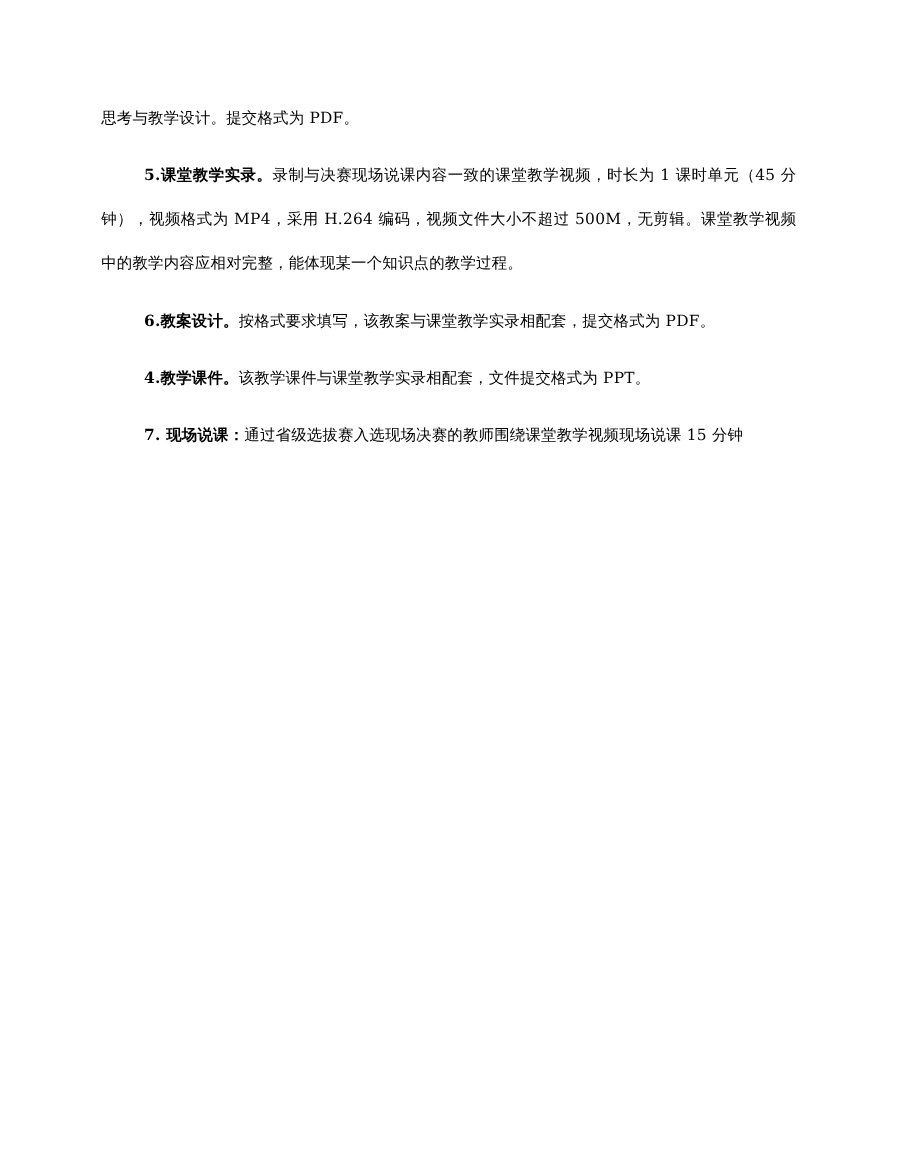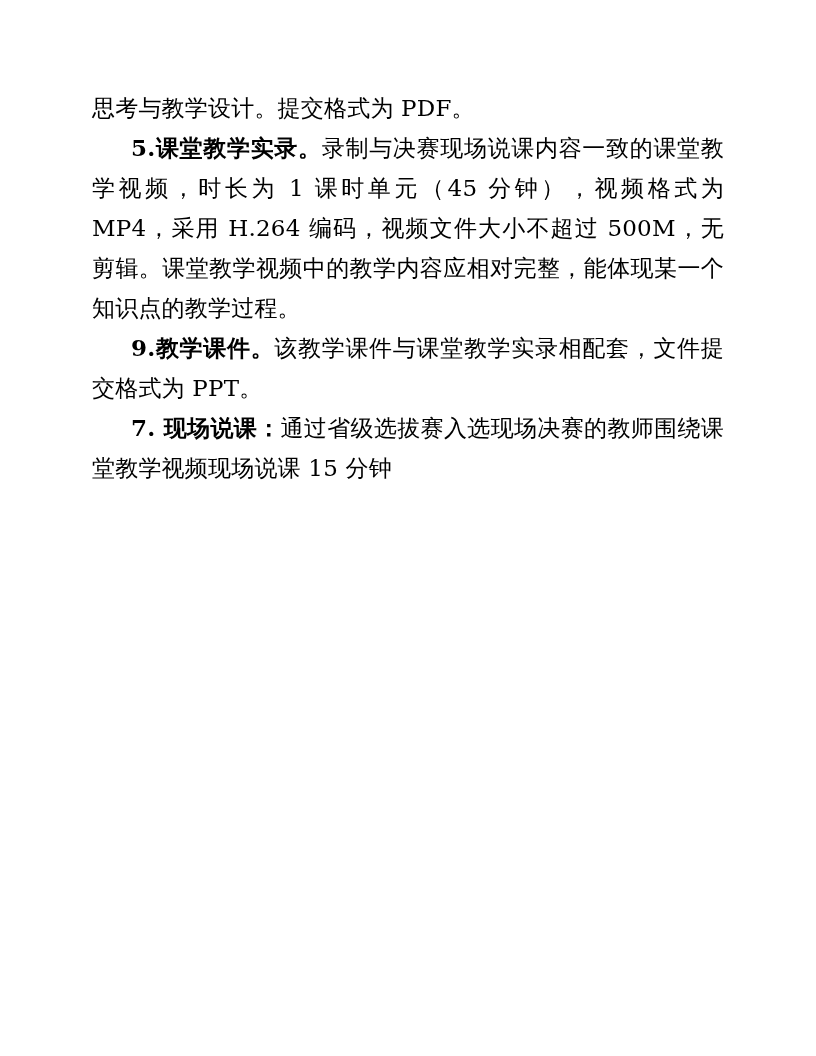--- a/index.html
+++ b/index.html
@@ -22,28 +22,28 @@
     width: 816px;
     height: 1056px;
     box-sizing: border-box;
     padding: 88px 92px 60px 92px;
   }
   .doc-body {
     width: 632px;
   }
   p.para {
     margin: 0 0 0 0;
-    font-size: 23px;
+    font-size: 14px;
     line-height: 40px;
     text-align: justify;
     text-justify: inter-ideograph;
     letter-spacing: 0.2px;
   }
   p.para + p.para {
-    margin-top: 0px;
+    margin-top: 12px;
   }
   .indent {
     text-indent: 39px;
   }
   .bold {
     font-weight: bold;
   }
   
   .blk-1 { margin-bottom: 14px; }
   .blk-2 { margin-bottom: 14px; }
@@ -58,23 +58,26 @@
   <div class="doc-body">
 
     <p class="para blk-1">
       <span>思考与教学设计。提交格式为 PDF。</span>
     </p>
 
     <p class="para indent blk-2">
       <span class="bold">5.课堂教学实录。</span><span>录制与决赛现场说课内容一致的课堂教学视频，时长为 1 课时单元（45 分钟），视频格式为 MP4，采用 H.264 编码，视频文件大小不超过 500M，无剪辑。课堂教学视频中的教学内容应相对完整，能体现某一个知识点的教学过程。</span>
     </p>
 
+    <p class="para indent blk-3">
+      <span class="bold">6.教案设计。</span><span>按格式要求填写，该教案与课堂教学实录相配套，提交格式为 PDF。</span>
+    </p>
 
     <p class="para indent blk-4">
-      <span class="bold">9.教学课件。</span><span>该教学课件与课堂教学实录相配套，文件提交格式为 PPT。</span>
+      <span class="bold">4.教学课件。</span><span>该教学课件与课堂教学实录相配套，文件提交格式为 PPT。</span>
     </p>
 
     <p class="para indent blk-5">
       <span class="bold">7. 现场说课：</span><span>通过省级选拔赛入选现场决赛的教师围绕课堂教学视频现场说课 15 分钟</span>
     </p>
 
   </div>
 </div>
 
 </body></html>

